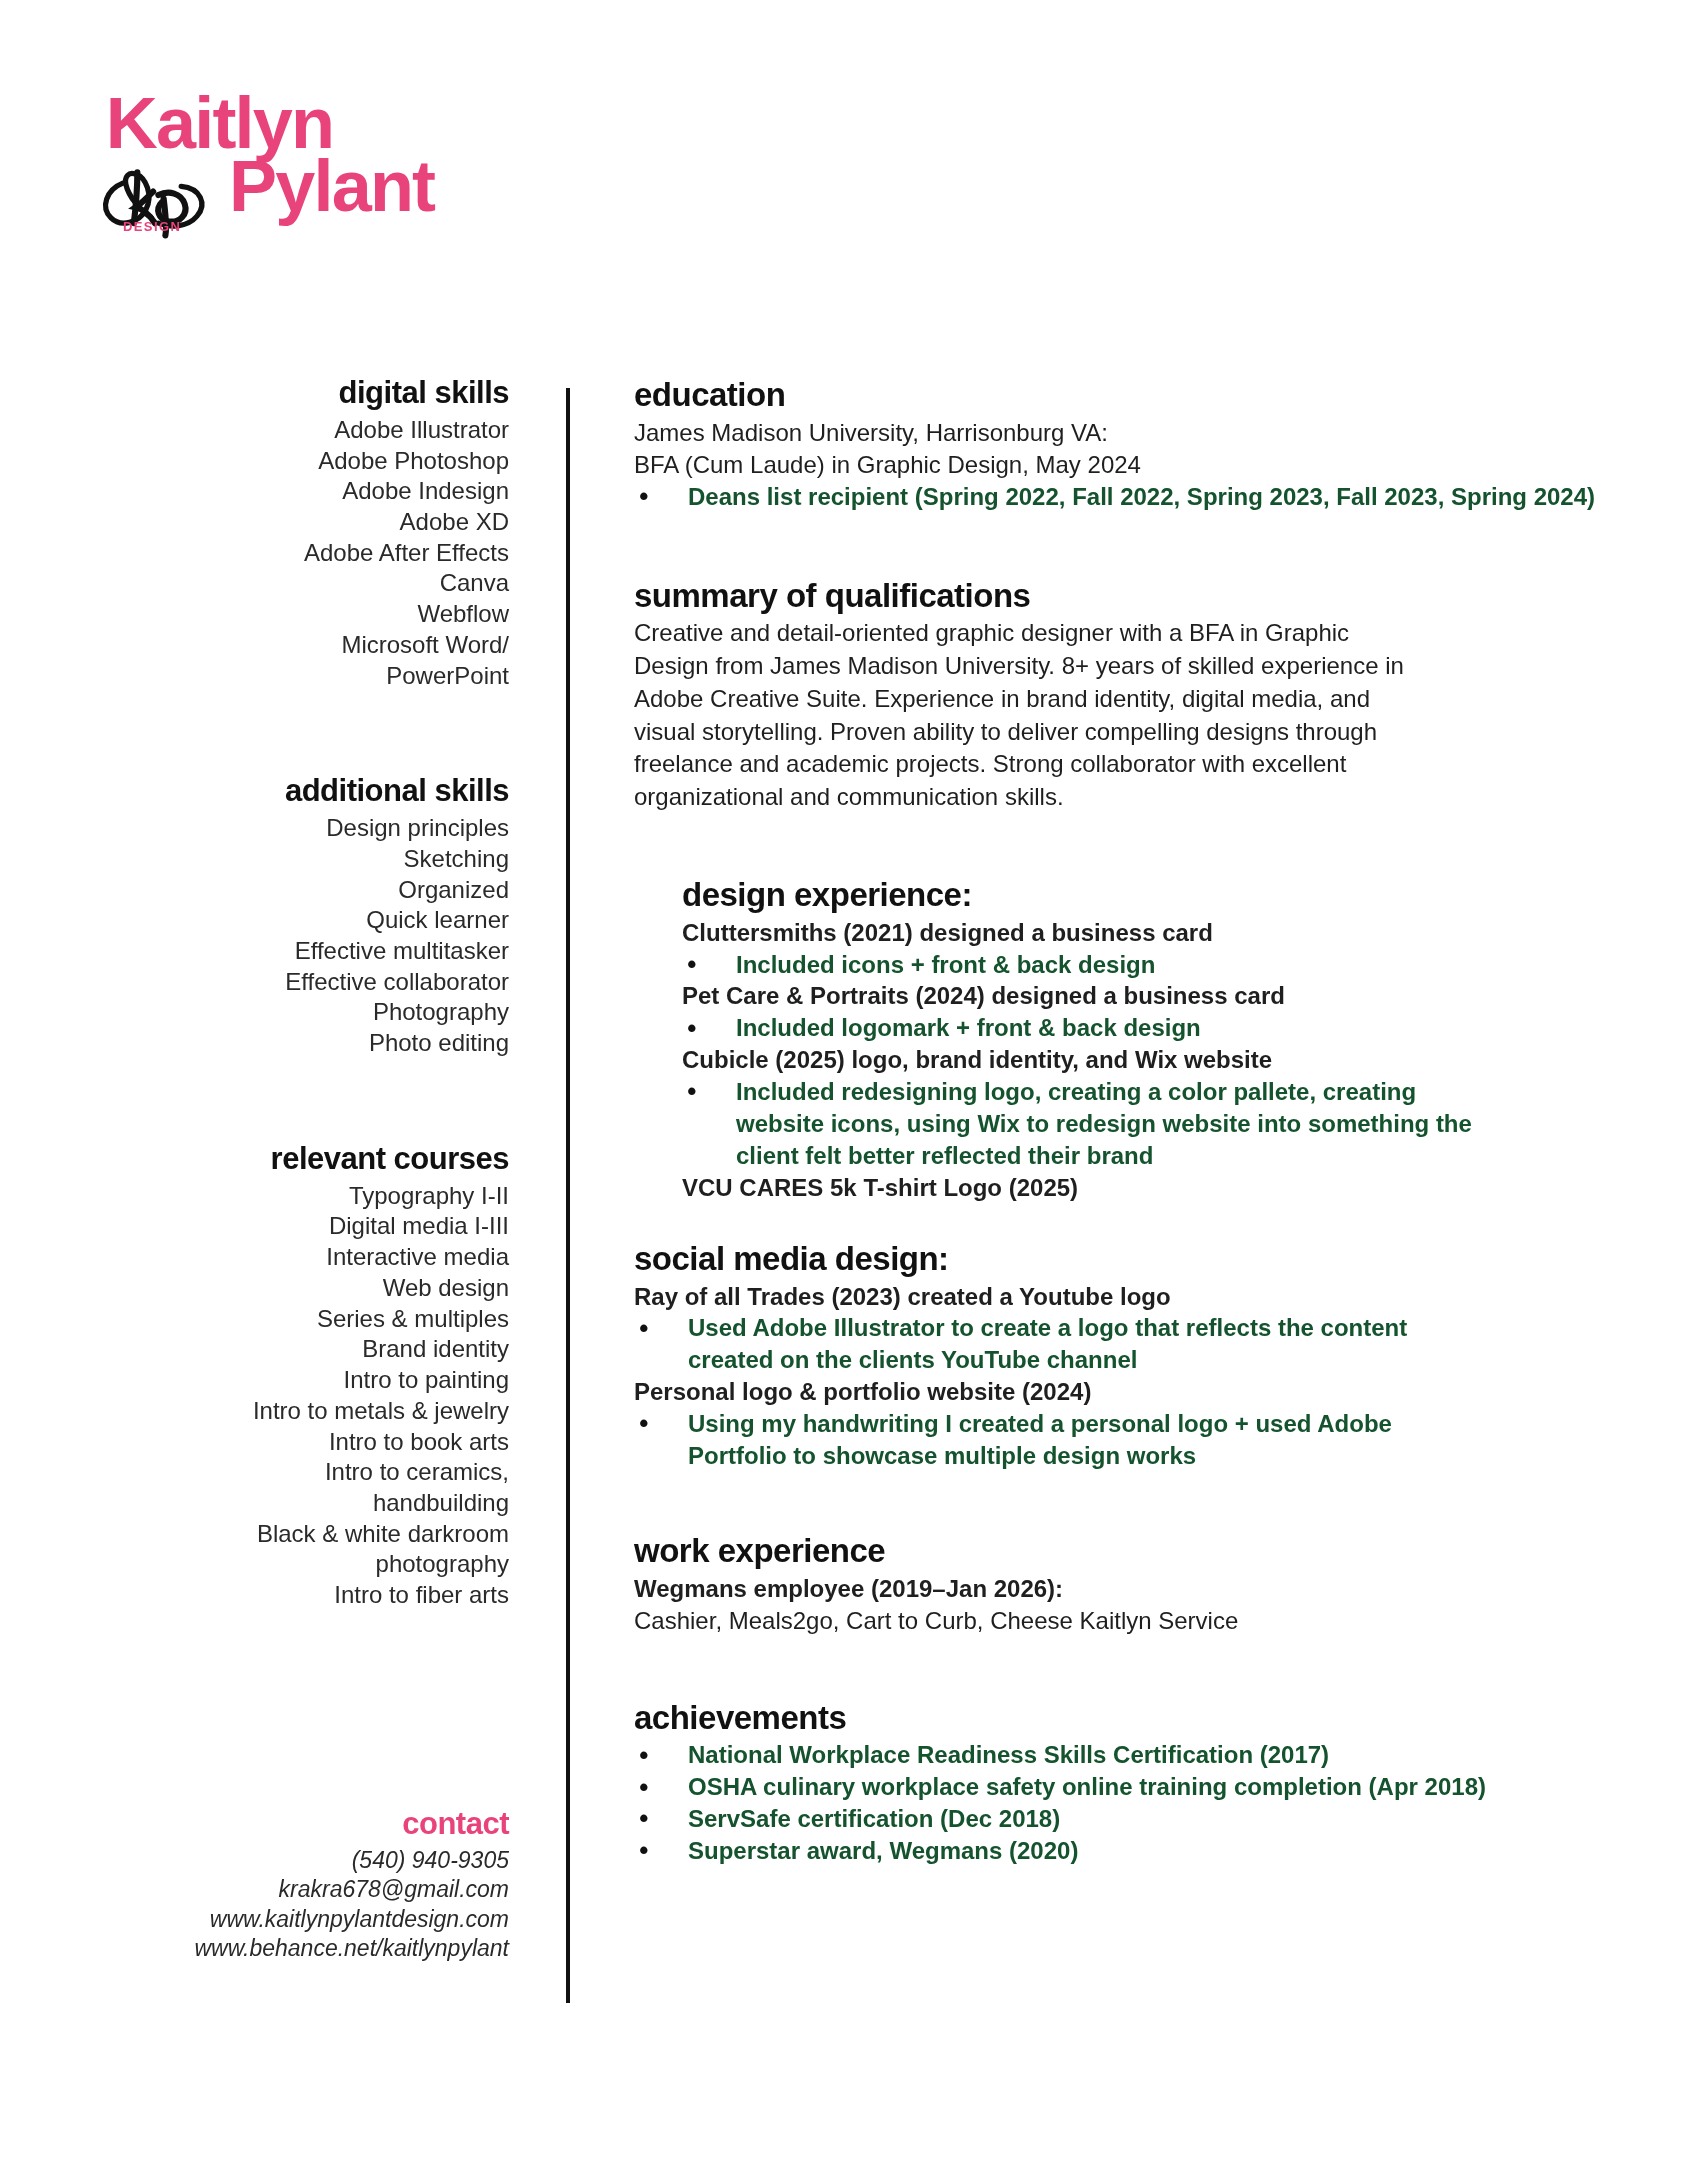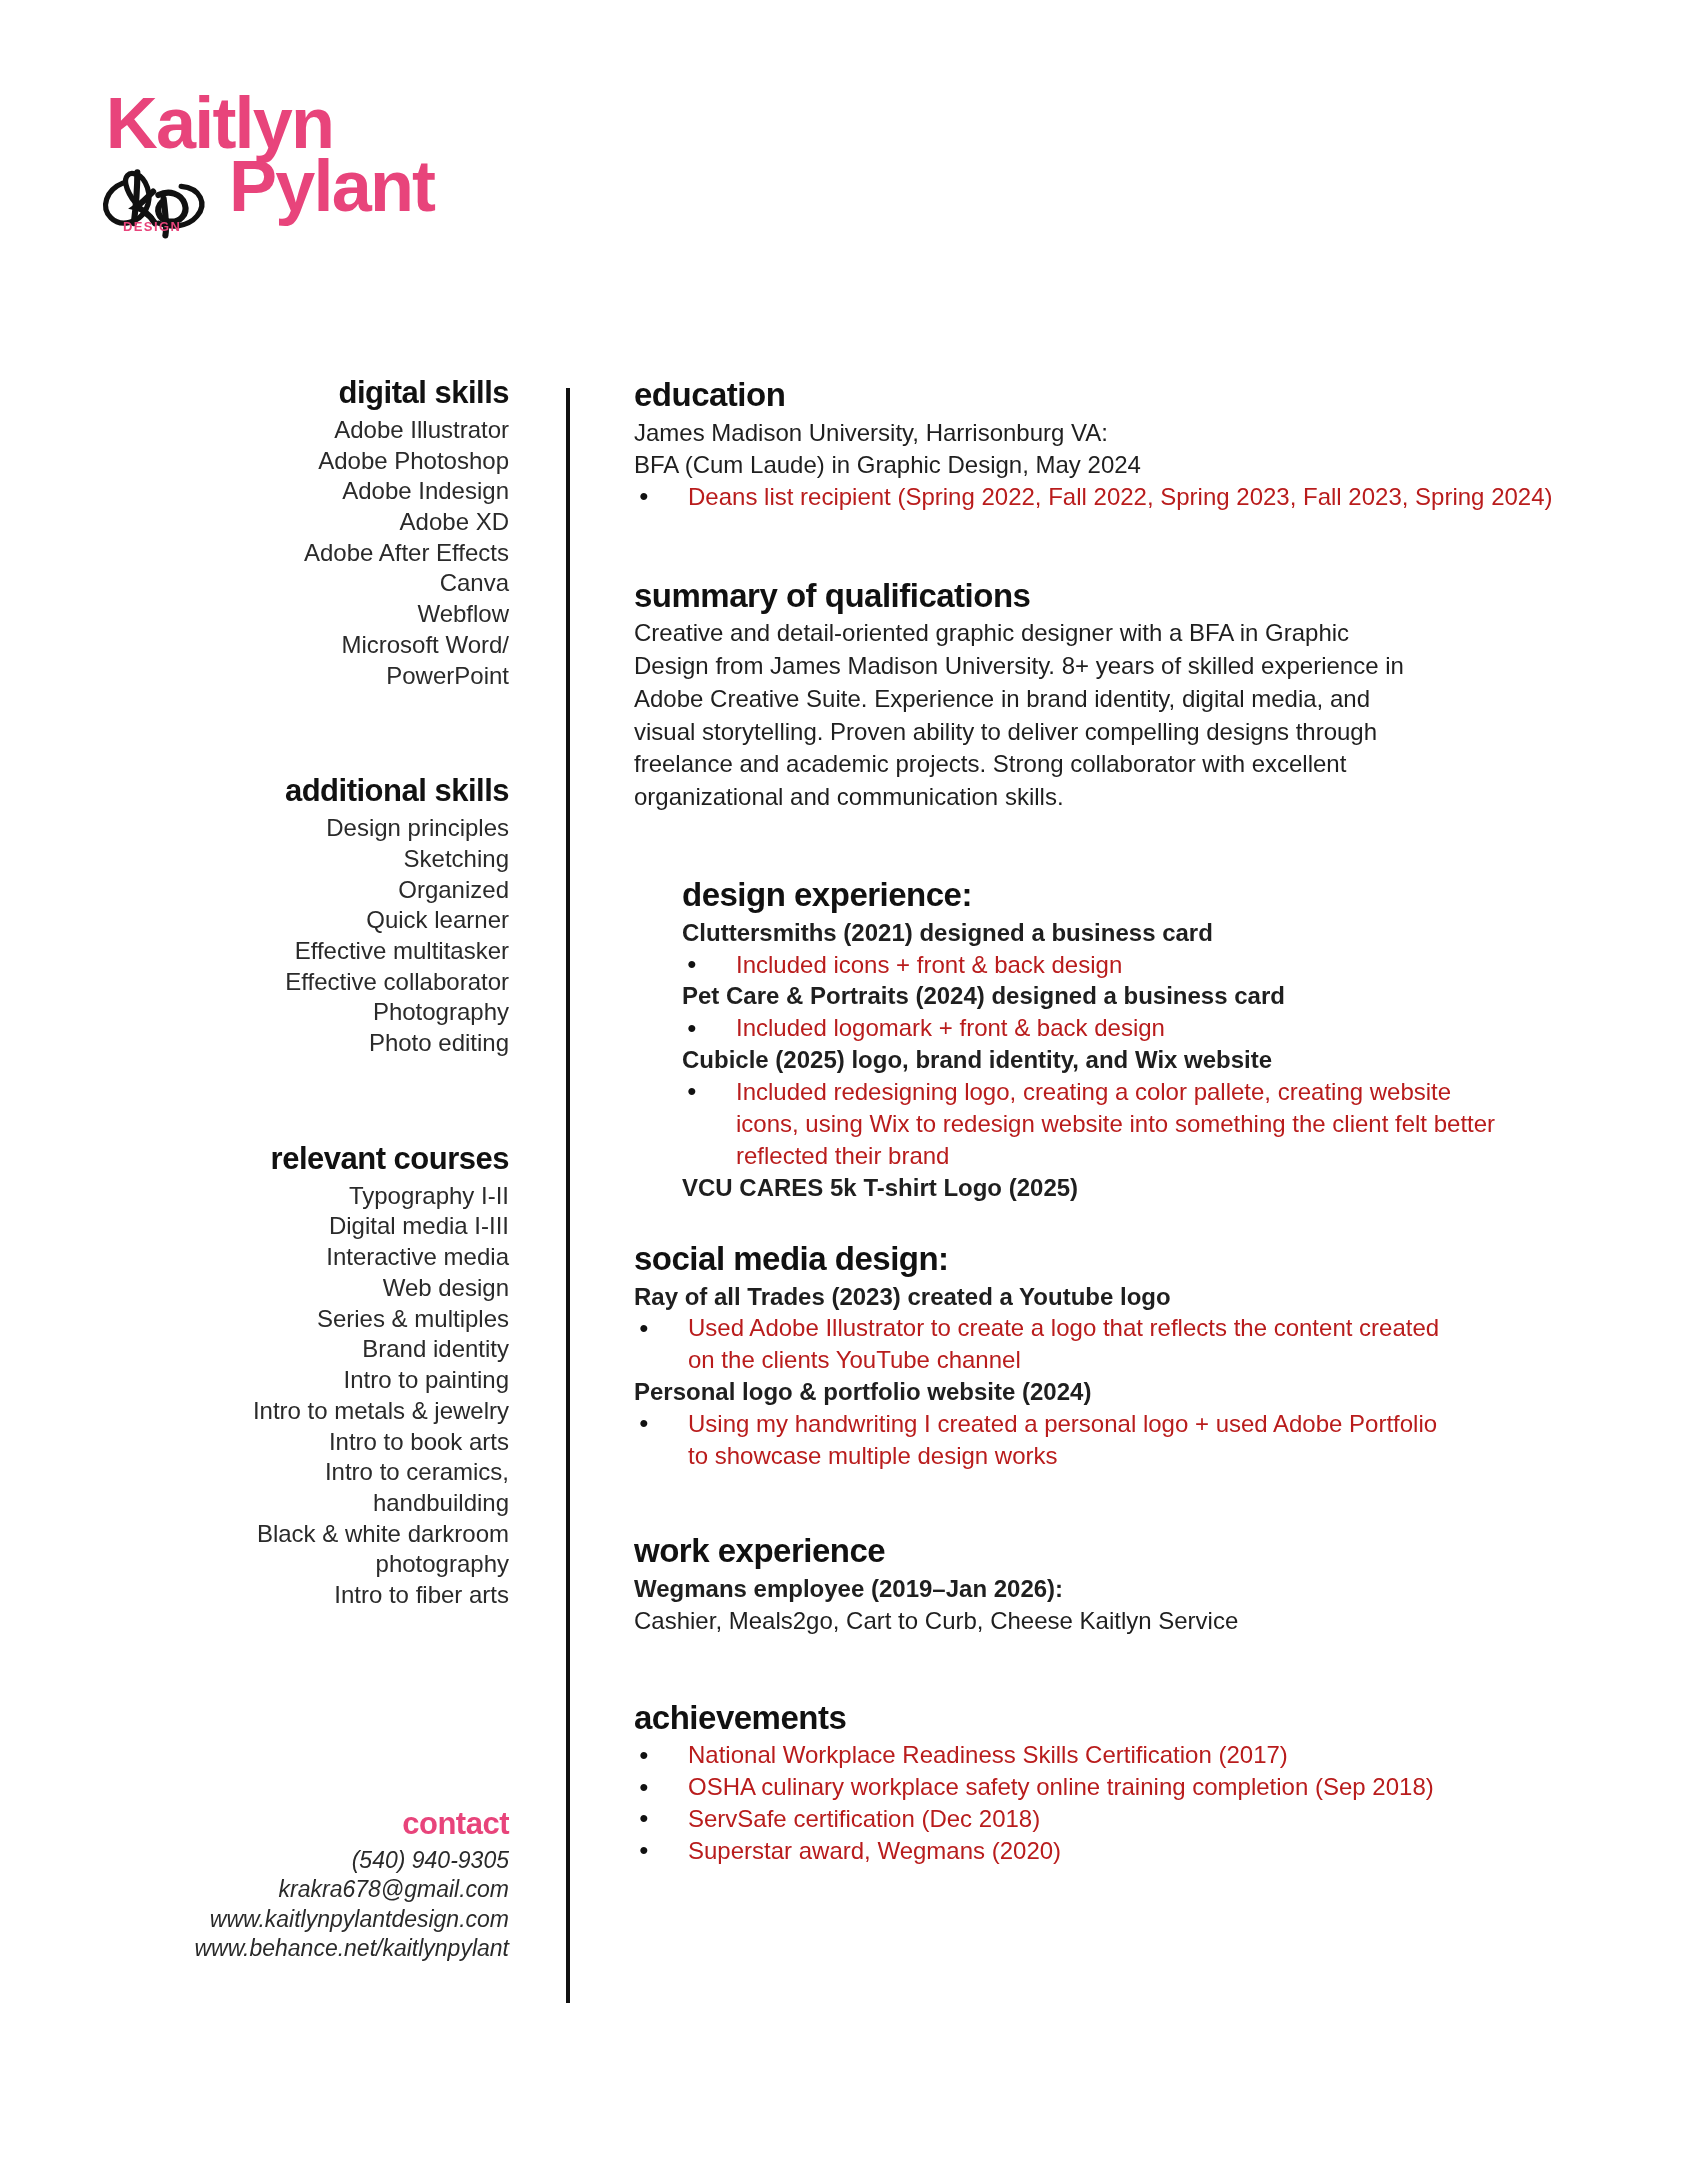--- a/index.html
+++ b/index.html
@@ -150,22 +150,22 @@
   .bullets {
     list-style: none;
     margin: 0;
     padding: 0;
   }
   .bullets li {
     position: relative;
     padding-left: 54px;
     font-size: 24px;
     line-height: 1.33;
-    color: #b91c1c;
-    font-weight: 400;
+    color: #14532d;
+    font-weight: 700;
   }
   .bullets li::before {
     content: "\2022";
     position: absolute;
     left: 5.3px;
     top: -1.8px;
     font-size: 26px;
     color: #111111;
   }
   .bullets.wide li { max-width: 922px; }
@@ -324,20 +324,20 @@
   <section class="sec sec-work">
     <h2 class="sec-head">work experience</h2>
     <p class="line bold">Wegmans employee (2019–Jan 2026):</p>
     <p class="line">Cashier, Meals2go, Cart to Curb, Cheese Kaitlyn Service</p>
   </section>
 
   <section class="sec">
     <h2 class="sec-head">achievements</h2>
     <ul class="bullets wide">
       <li>National Workplace Readiness Skills Certification (2017)</li>
-      <li>OSHA culinary workplace safety online training completion (Sep 2018)</li>
+      <li>OSHA culinary workplace safety online training completion (Apr 2018)</li>
       <li>ServSafe certification (Dec 2018)</li>
       <li>Superstar award, Wegmans (2020)</li>
     </ul>
   </section>
 
 </div>
 
 
 </body></html>

